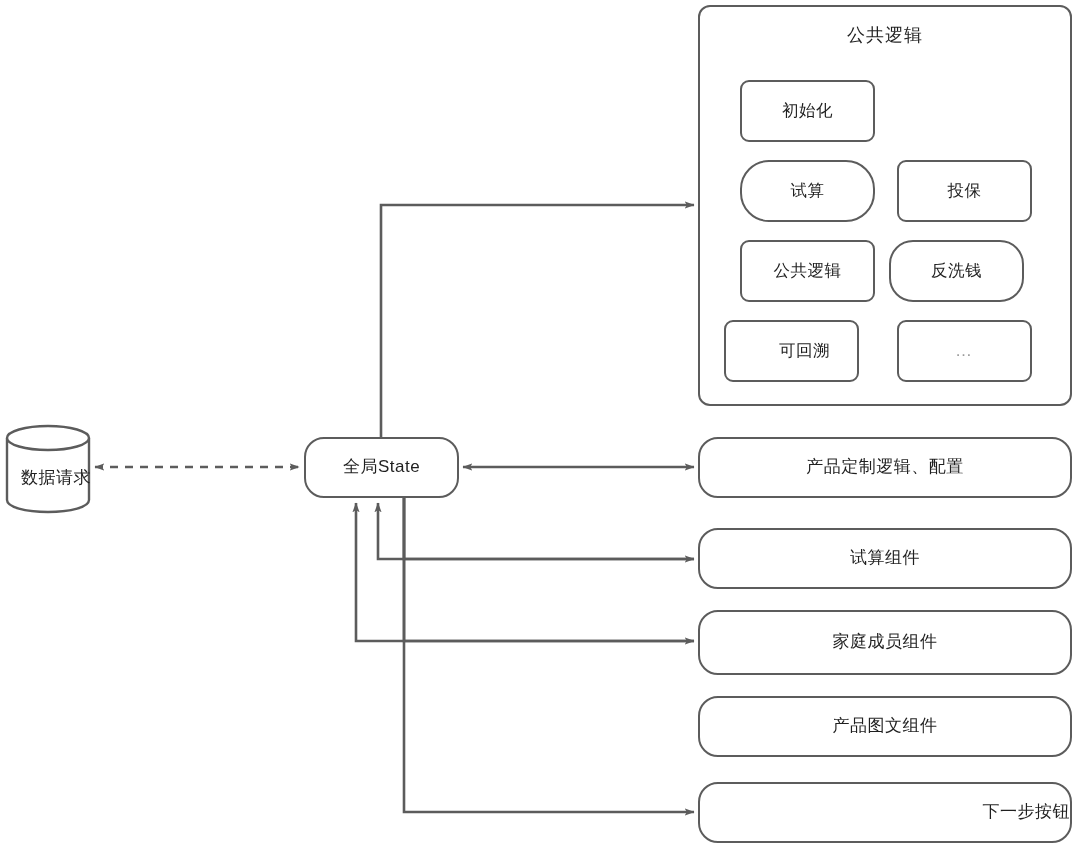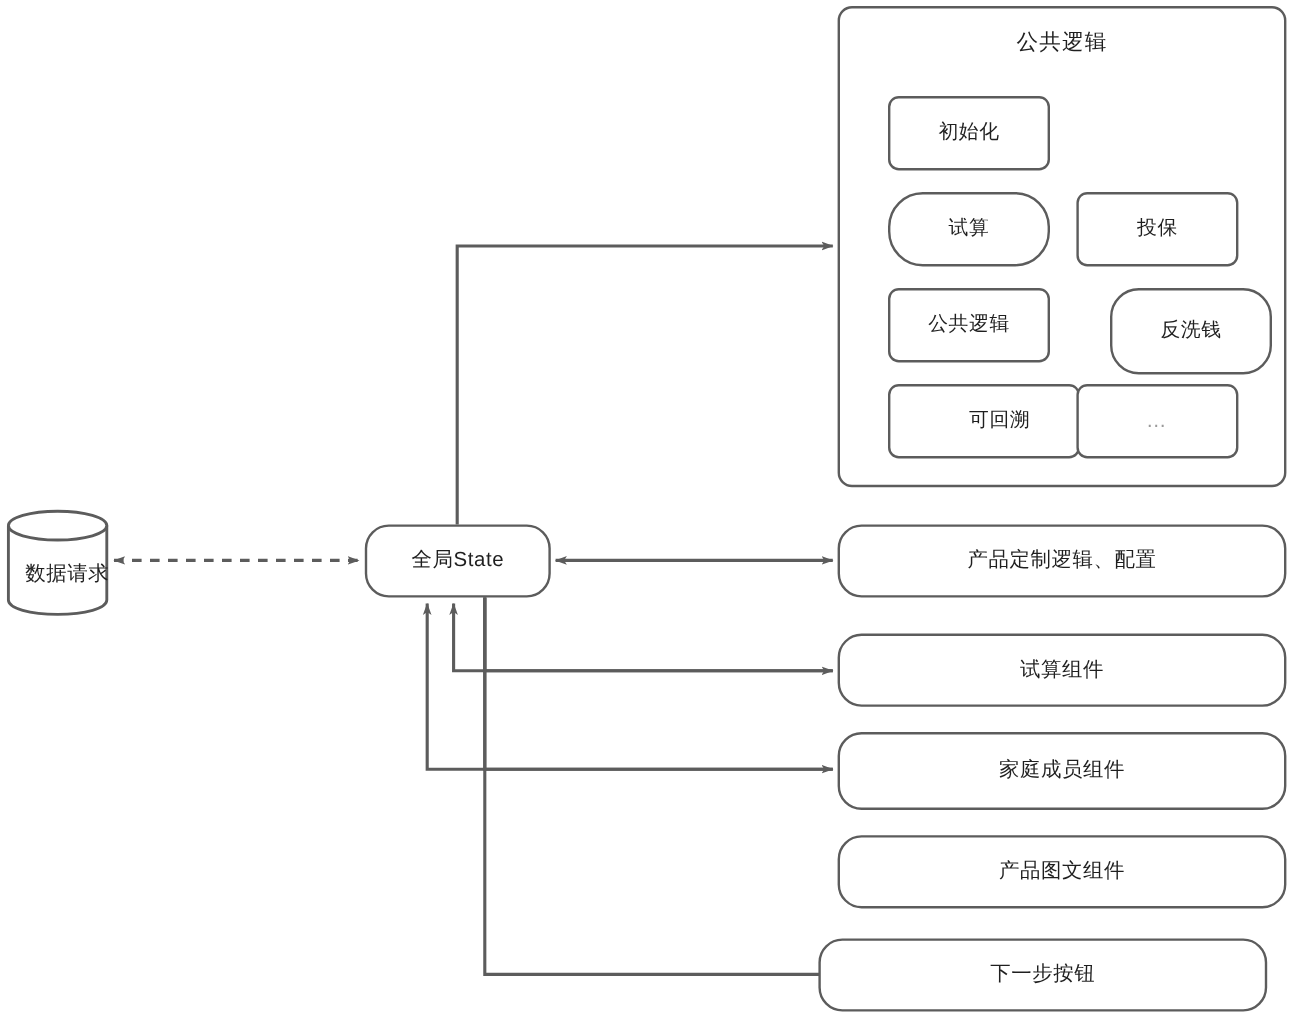--- a/index.html
+++ b/index.html
@@ -144,25 +144,25 @@
   <div class="node sub-node" style="left:740px; top:160px; width:135px; height:62px;border-radius:29px;">
     <span>试算</span>
   </div>
   <div class="node sub-node" style="left:897px; top:160px; width:135px; height:62px;">
     <span>投保</span>
   </div>
 
   <div class="node sub-node" style="left:740px; top:240px; width:135px; height:62px;">
     <span>公共逻辑</span>
   </div>
-  <div class="node sub-node" style="left:925px; top:240px; width:135px; height:72px;border-radius:24px;">
+  <div class="node sub-node" style="left:889px; top:240px; width:135px; height:62px;border-radius:24px;">
     <span>反洗钱</span>
   </div>
 
-  <div class="node sub-node" style="left:740px; top:320px; width:160px; height:62px;padding-left:26px;">
+  <div class="node sub-node" style="left:724px; top:320px; width:135px; height:62px;padding-left:26px;">
     <span>可回溯</span>
   </div>
   <div class="node sub-node muted" style="left:897px; top:320px; width:135px; height:62px;">
     <span>…</span>
   </div>
 
   <div class="node right-node" style="left:698px; top:437px; width:374px; height:61px;">
     <span>产品定制逻辑、配置</span>
   </div>
 
@@ -171,17 +171,17 @@
   </div>
 
   <div class="node right-node" style="left:698px; top:610px; width:374px; height:65px;">
     <span>家庭成员组件</span>
   </div>
 
   <div class="node right-node" style="left:698px; top:696px; width:374px; height:61px;">
     <span>产品图文组件</span>
   </div>
 
-  <div class="node right-node" style="left:682px; top:782px; width:374px; height:61px;">
+  <div class="node right-node" style="left:698px; top:782px; width:374px; height:61px;justify-content:flex-end;">
     <span>下一步按钮</span>
   </div>
 
 </div>
 
 </body></html>

